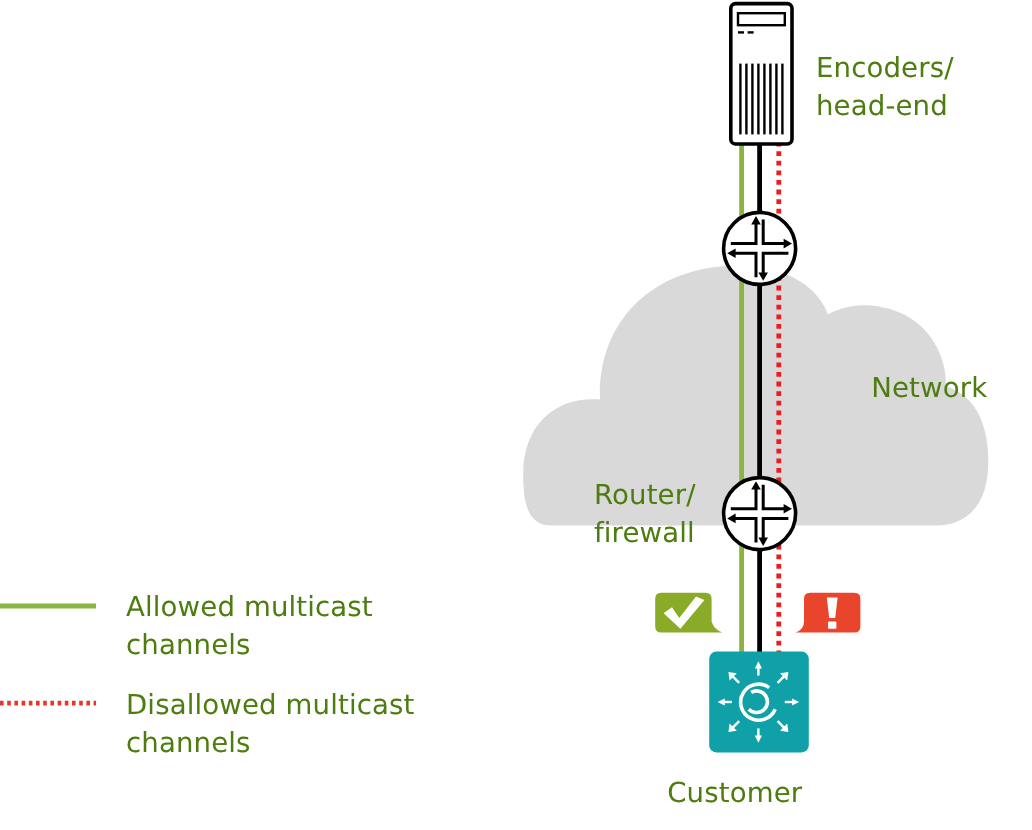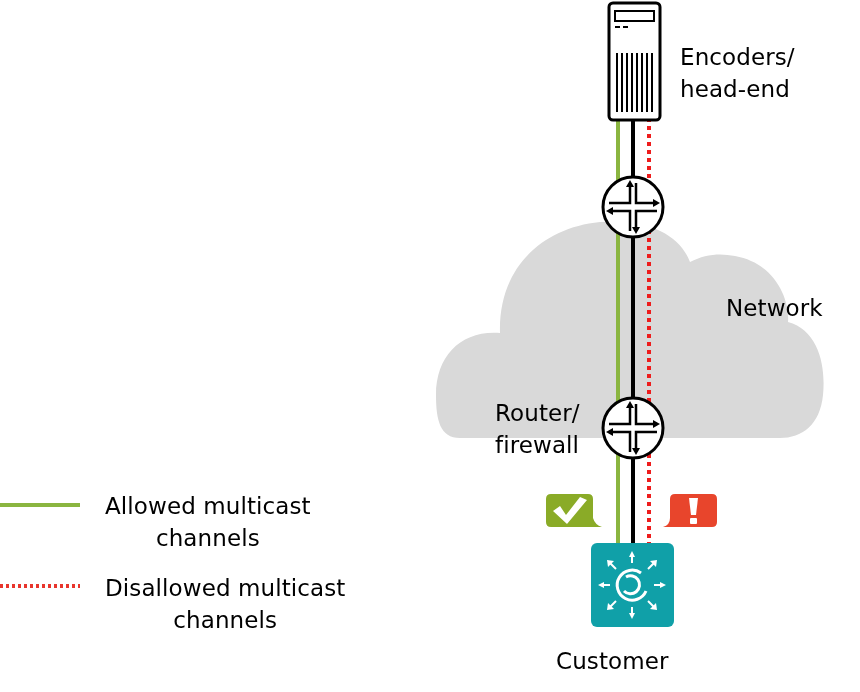--- a/index.html
+++ b/index.html
@@ -1,19 +1,19 @@
 <!DOCTYPE html>
 <html><head>
 <meta charset="utf-8">
 <style>
   html, body { margin: 0; padding: 0; background: #ffffff; }
   body { width: 860px; height: 692px; position: relative; overflow: hidden;
          font-family: "DejaVu Sans", "Liberation Sans", sans-serif; color: #111; }
   #stage { position: absolute; left: 0; top: 0; width: 860px; height: 692px; }
-  .label { position: absolute; font-size: 23px; line-height: 32px; color: #000000;
+  .label { position: absolute; font-size: 23px; line-height: 32px; color: #4d7c0f;
            font-family: "DejaVu Sans", sans-serif; white-space: pre-line; letter-spacing: 0.1px; }
 </style>
 </head>
 <body>
 
 <svg id="stage" width="860" height="692" viewBox="0 0 860 692" xmlns="http://www.w3.org/2000/svg">
 
   <g>
     <path fill="#d9d9d9" d="
       M 460 438
@@ -123,21 +123,21 @@
   </g>
 
   <g>
     <line x1="0" y1="505" x2="80" y2="505" stroke="#8ab540" stroke-width="4"></line>
     <line x1="0" y1="586" x2="80" y2="586" stroke="#e8352c" stroke-width="4" stroke-dasharray="3 3"></line>
   </g>
 </svg>
 
 <div class="label" style="left:680px; top:41px;">Encoders/
 head-end</div>
-<div class="label" style="left:726px; top:292px;">Network</div>
+<div class="label" style="left:726px; top:308px;">Network</div>
 <div class="label" style="left:495px; top:397px;">Router/
 firewall</div>
 <div class="label" style="left:556px; top:645px;">Customer</div>
 
-<div class="label" style="left:105px; top:490px;text-align:center;">Allowed multicast
+<div class="label" style="left:105px; top:490px;">Allowed multicast
 channels</div>
-<div class="label" style="left:105px; top:572px;text-align:center;">Disallowed multicast
+<div class="label" style="left:105px; top:572px;">Disallowed multicast
 channels</div>
 
 </body></html>

